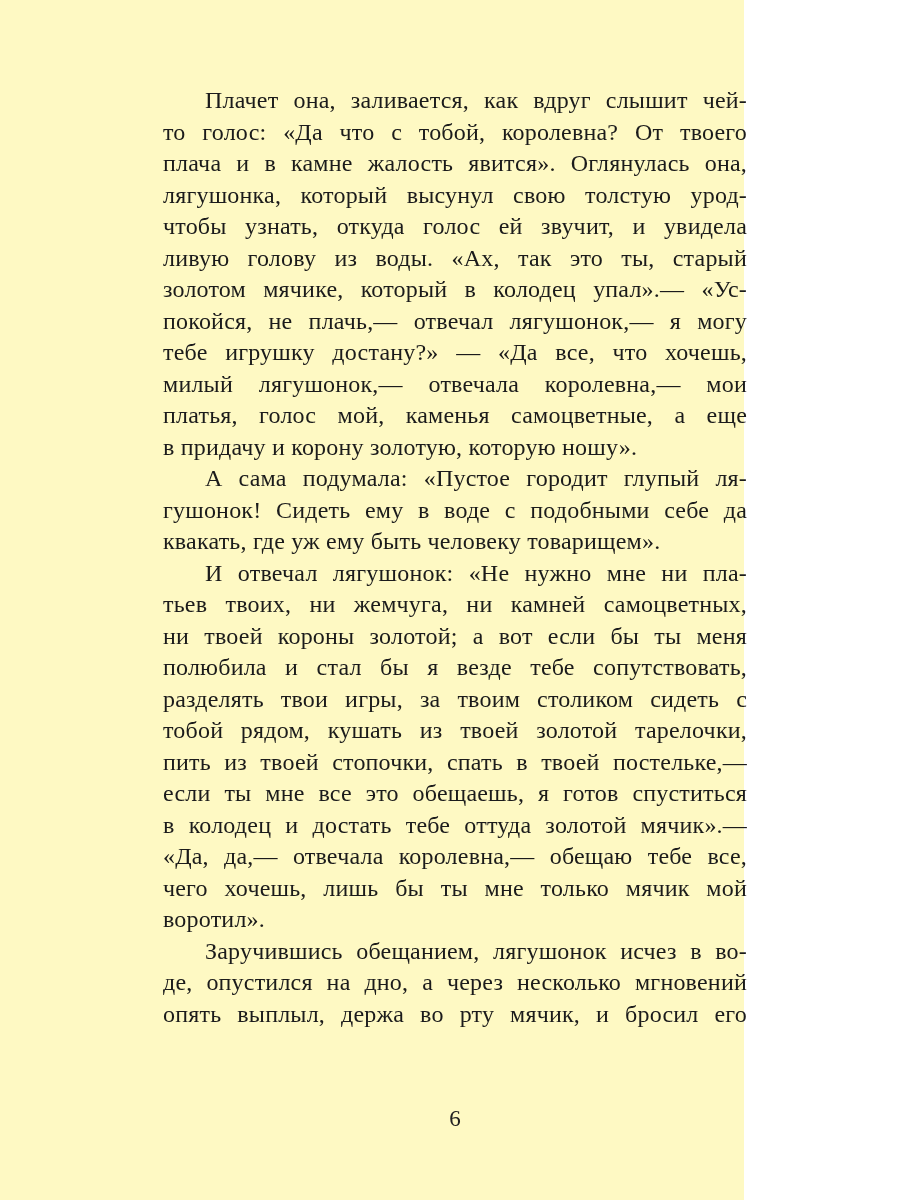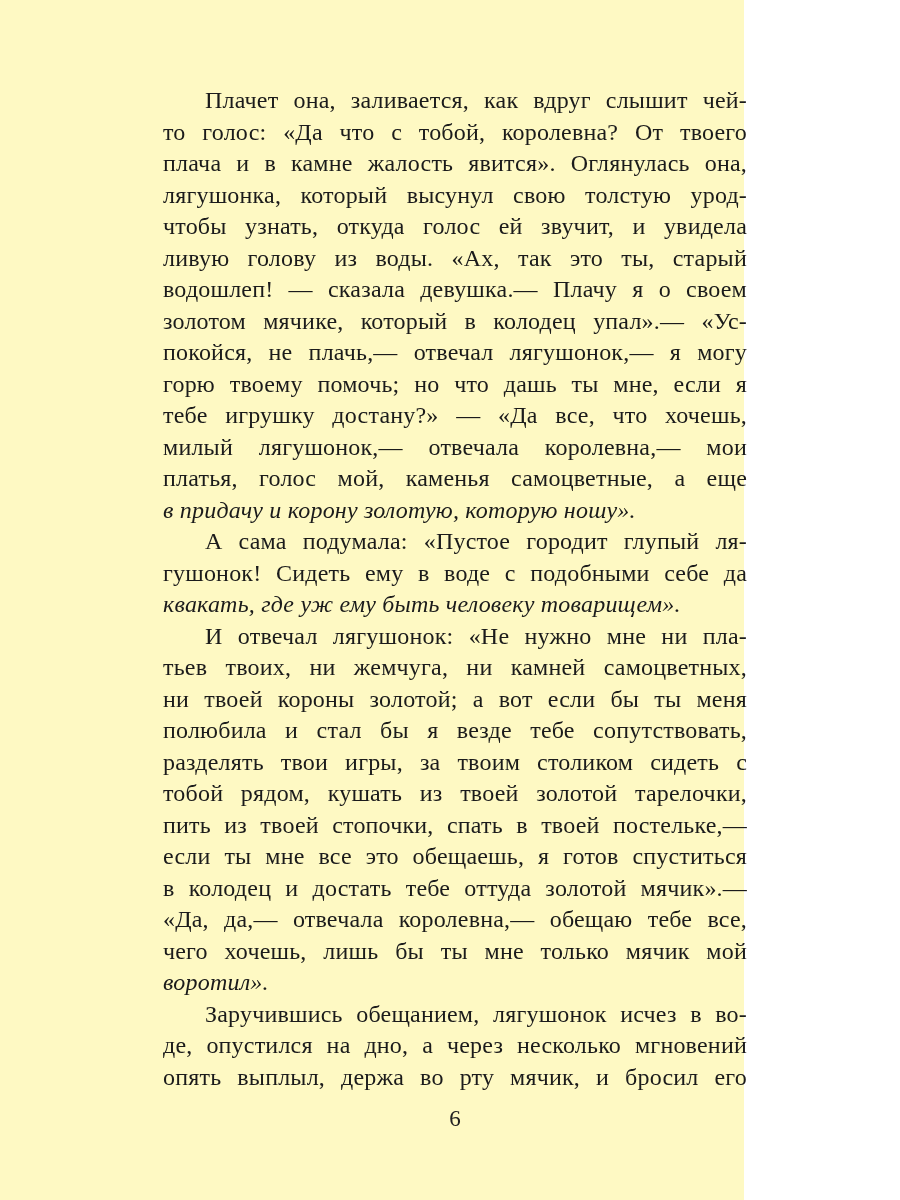--- a/index.html
+++ b/index.html
@@ -39,21 +39,20 @@
   .pline {
     text-align: justify;
     text-align-last: justify;
     white-space: normal;
   }
   .pline.indent {
     text-indent: 42px;
   }
   .pline.para-end {
     text-align-last: left;
-    font-style: italic;
   }
   .page-footer {
     position: absolute;
     left: 163px;
     top: 1106px;
     width: 584px;
     text-align: center;
     color: #222222;
     font-size: 23px;
   }
@@ -63,24 +62,22 @@
 
 <div class="book-page">
   <div class="text-block">
       <div class="paragraph">
         <div class="pline indent">Плачет она, заливается, как вдруг слышит чей-</div>
         <div class="pline">то голос: «Да что с тобой, королевна? От твоего</div>
         <div class="pline">плача и в камне жалость явится». Оглянулась она,</div>
         <div class="pline">лягушонка, который высунул свою толстую урод-</div>
         <div class="pline">чтобы узнать, откуда голос ей звучит, и увидела</div>
         <div class="pline">ливую голову из воды. «Ах, так это ты, старый</div>
-        <div class="pline">водошлеп! — сказала девушка.— Плачу я о своем</div>
         <div class="pline">золотом мячике, который в колодец упал».— «Ус-</div>
         <div class="pline">покойся, не плачь,— отвечал лягушонок,— я могу</div>
-        <div class="pline">горю твоему помочь; но что дашь ты мне, если я</div>
         <div class="pline">тебе игрушку достану?» — «Да все, что хочешь,</div>
         <div class="pline">милый лягушонок,— отвечала королевна,— мои</div>
         <div class="pline">платья, голос мой, каменья самоцветные, а еще</div>
         <div class="pline para-end">в придачу и корону золотую, которую ношу».</div>
       </div>
       <div class="paragraph">
         <div class="pline indent">А сама подумала: «Пустое городит глупый ля-</div>
         <div class="pline">гушонок! Сидеть ему в воде с подобными себе да</div>
         <div class="pline para-end">квакать, где уж ему быть человеку товарищем».</div>
       </div>

